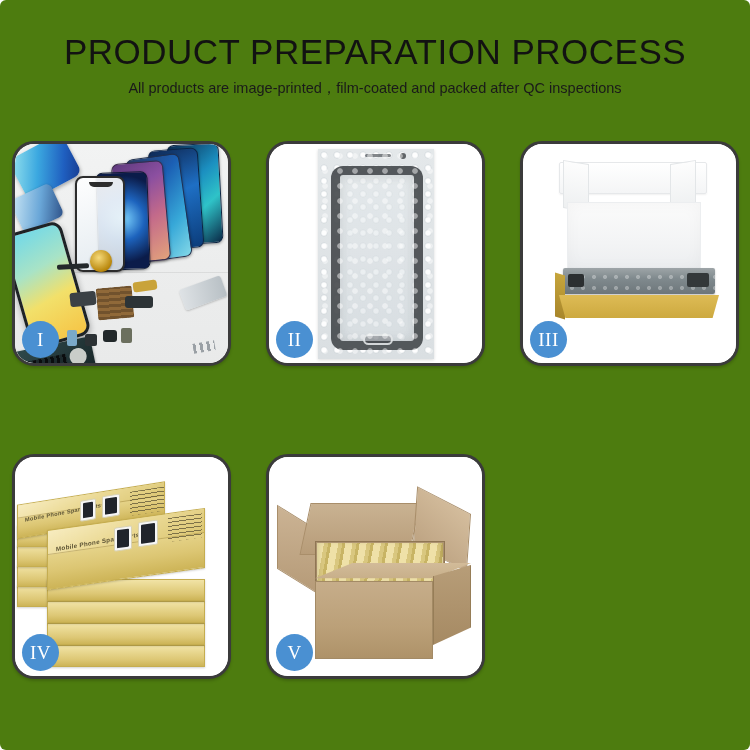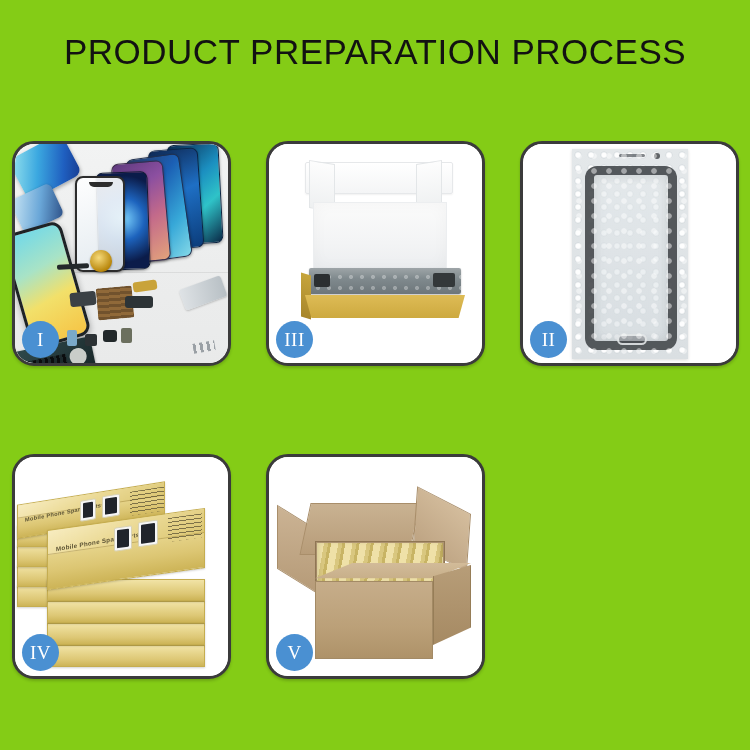--- a/index.html
+++ b/index.html
@@ -6,21 +6,22 @@
   html, body {
     margin: 0; padding: 0;
     width: 750px; height: 750px;
     background: #ffffff;
     font-family: "Liberation Sans", sans-serif;
     overflow: hidden;
   }
   #page {
     position: relative;
     width: 750px; height: 750px;
-    background: #84cc16;
+    background: #4d7c0f;
+    border-radius: 6px;
   }
 
   
   .header {
     position: absolute;
     left: 0; top: 34px;
     width: 750px;
     text-align: center;
   }
   .title {
@@ -277,20 +278,21 @@
   .c6-edge { position:absolute; left:120px; top:64px; width:1px; height:114px;
     background: rgba(120,100,70,.5); }
 </style>
 </head>
 <body>
 
 <div id="page">
 
   <div class="header">
     <div class="title">PRODUCT PREPARATION PROCESS</div>
+    <div class="subtitle">All products are image-printed，film-coated and packed after QC inspections</div>
   </div>
 
   <div class="grid">
 
     <div class="panel">
       <div class="panel-inner p1">
         <div class="desk-line"></div>
         <div class="ph ph-right2"></div>
         <div class="ph ph-right1"></div>
         <div class="ph ph-fan1"></div>
@@ -311,48 +313,48 @@
         <div class="sm2"></div>
         <div class="sm3"></div>
         <div class="sm4"></div>
         <div class="tool"></div>
         <div class="screws"></div>
       </div>
       <div class="badge">I</div>
     </div>
 
     <div class="panel">
+      <div class="panel-inner p2">
+        <div class="bubble-sheet"></div>
+        <div class="glass-panel"></div>
+        <div class="glass-speaker"></div>
+        <div class="glass-cam"></div>
+        <div class="glass-home"></div>
+        <div class="bubble-overlay"></div>
+      </div>
+      <div class="badge">II</div>
+    </div>
+
+    <div class="panel">
       <div class="panel-inner p3">
         <div class="wbox-backflap"></div>
         <div class="wbox-flapL"></div>
         <div class="wbox-flapR"></div>
         <div class="wbox-foam"></div>
         <div class="wbox-tray-left"></div>
         <div class="wbox-screen">
           <div class="wbox-screen-chip"></div>
           <div class="wbox-screen-chip2"></div>
         </div>
         <div class="wbox-tray"></div>
       </div>
       <div class="badge">III</div>
     </div>
 
     <div class="panel">
-      <div class="panel-inner p2">
-        <div class="bubble-sheet"></div>
-        <div class="glass-panel"></div>
-        <div class="glass-speaker"></div>
-        <div class="glass-cam"></div>
-        <div class="glass-home"></div>
-        <div class="bubble-overlay"></div>
-      </div>
-      <div class="badge">II</div>
-    </div>
-
-    <div class="panel">
       <div class="panel-inner p4">
         <div class="stack">
 
           <div class="gbox" style="left:2px;  top:128px; width:96px; height:22px;"></div>
           <div class="gbox" style="left:2px;  top:108px; width:96px; height:22px;"></div>
           <div class="gbox" style="left:2px;  top:88px;  width:96px; height:22px;"></div>
           <div class="gbox" style="left:2px;  top:68px;  width:96px; height:22px;"></div>
 
           <div class="gbox" style="left:2px;  top:36px; width:148px; height:34px; transform: skewY(-9deg);">
             <div class="gbox-lid"></div>

